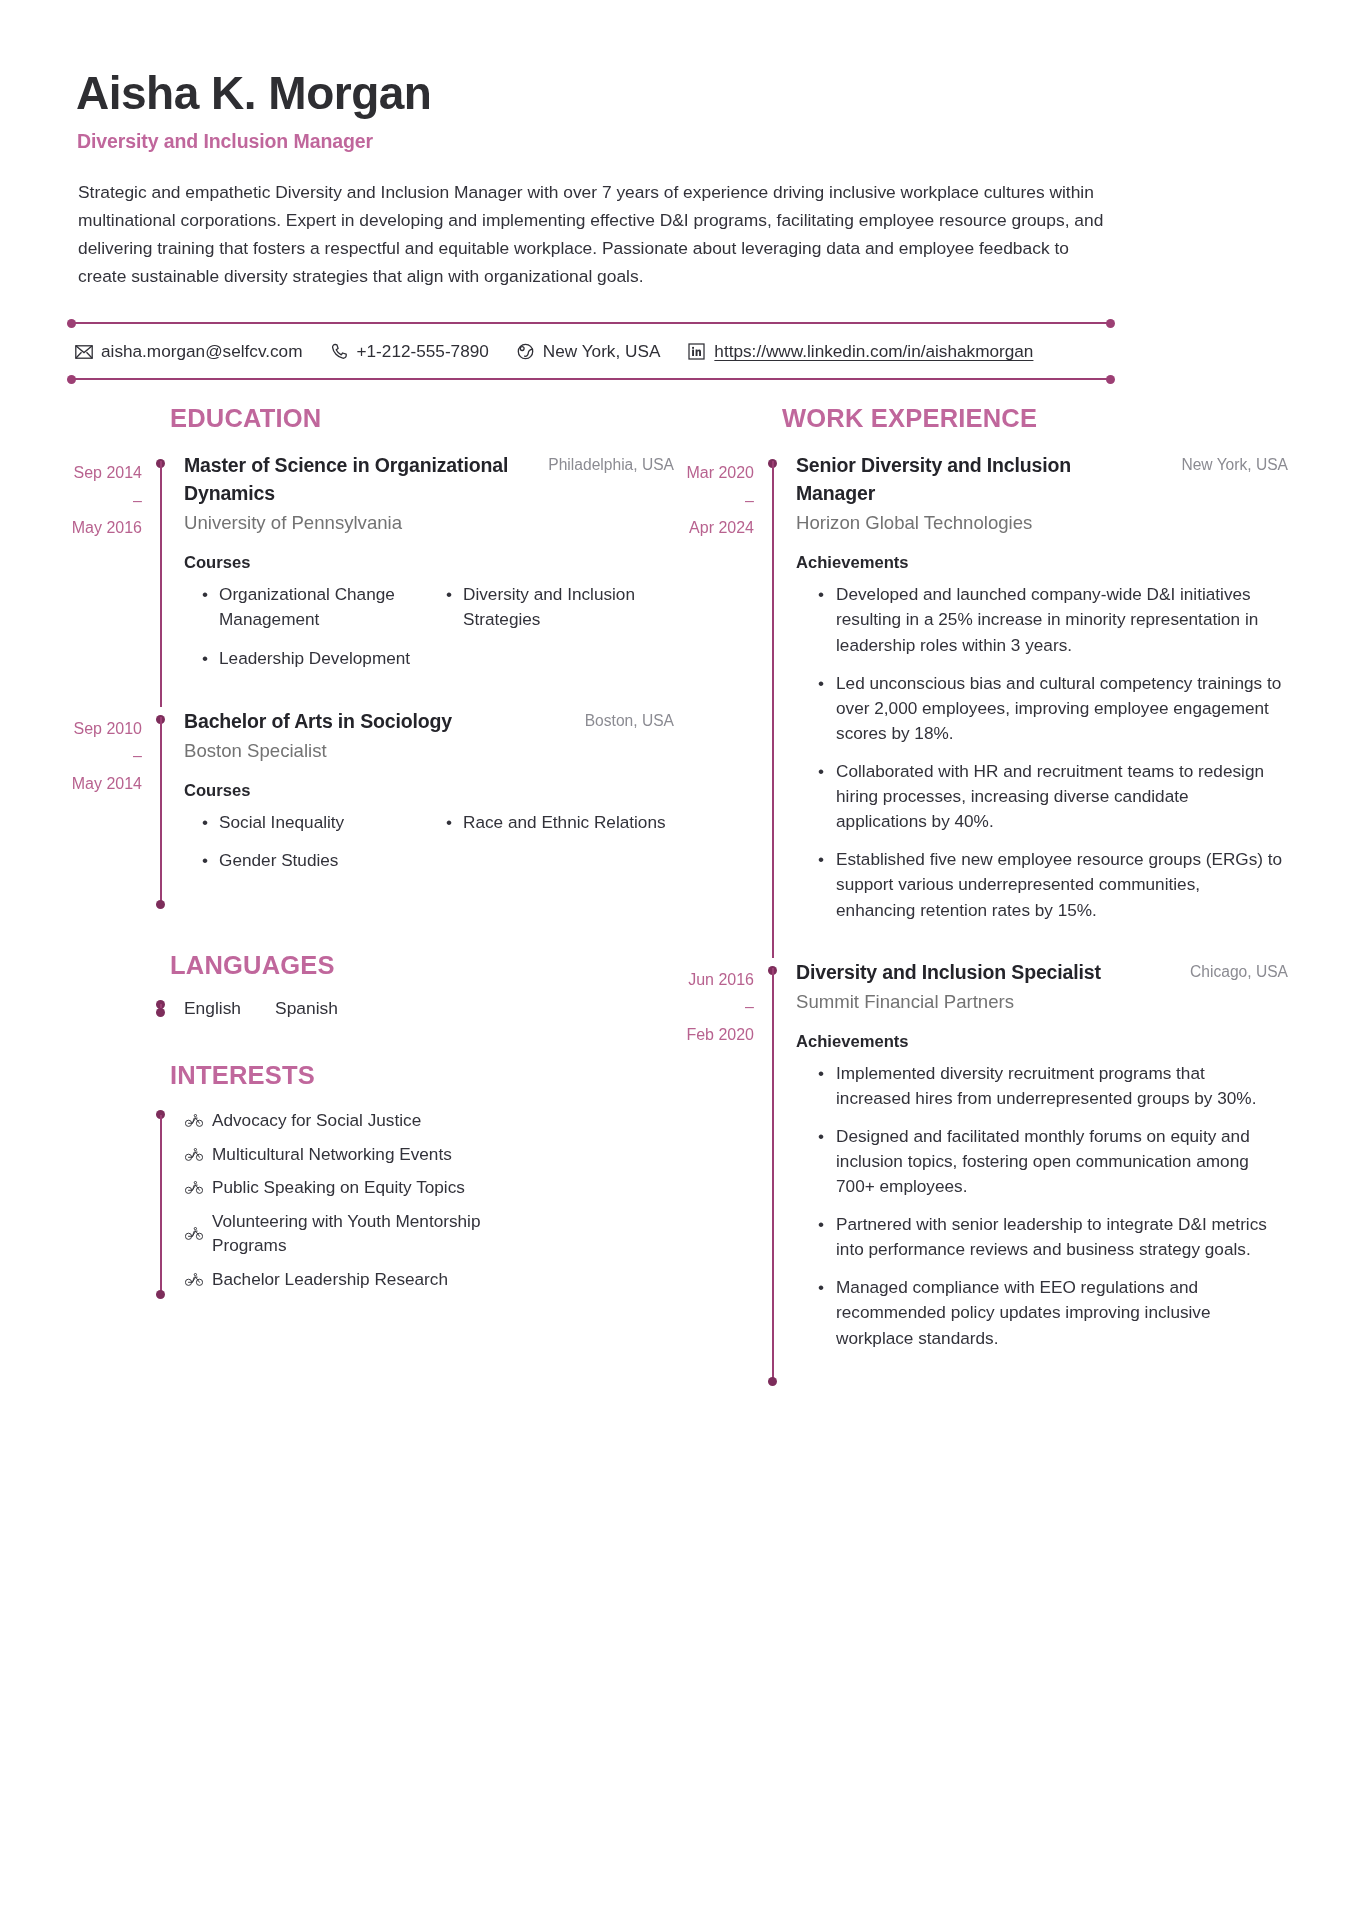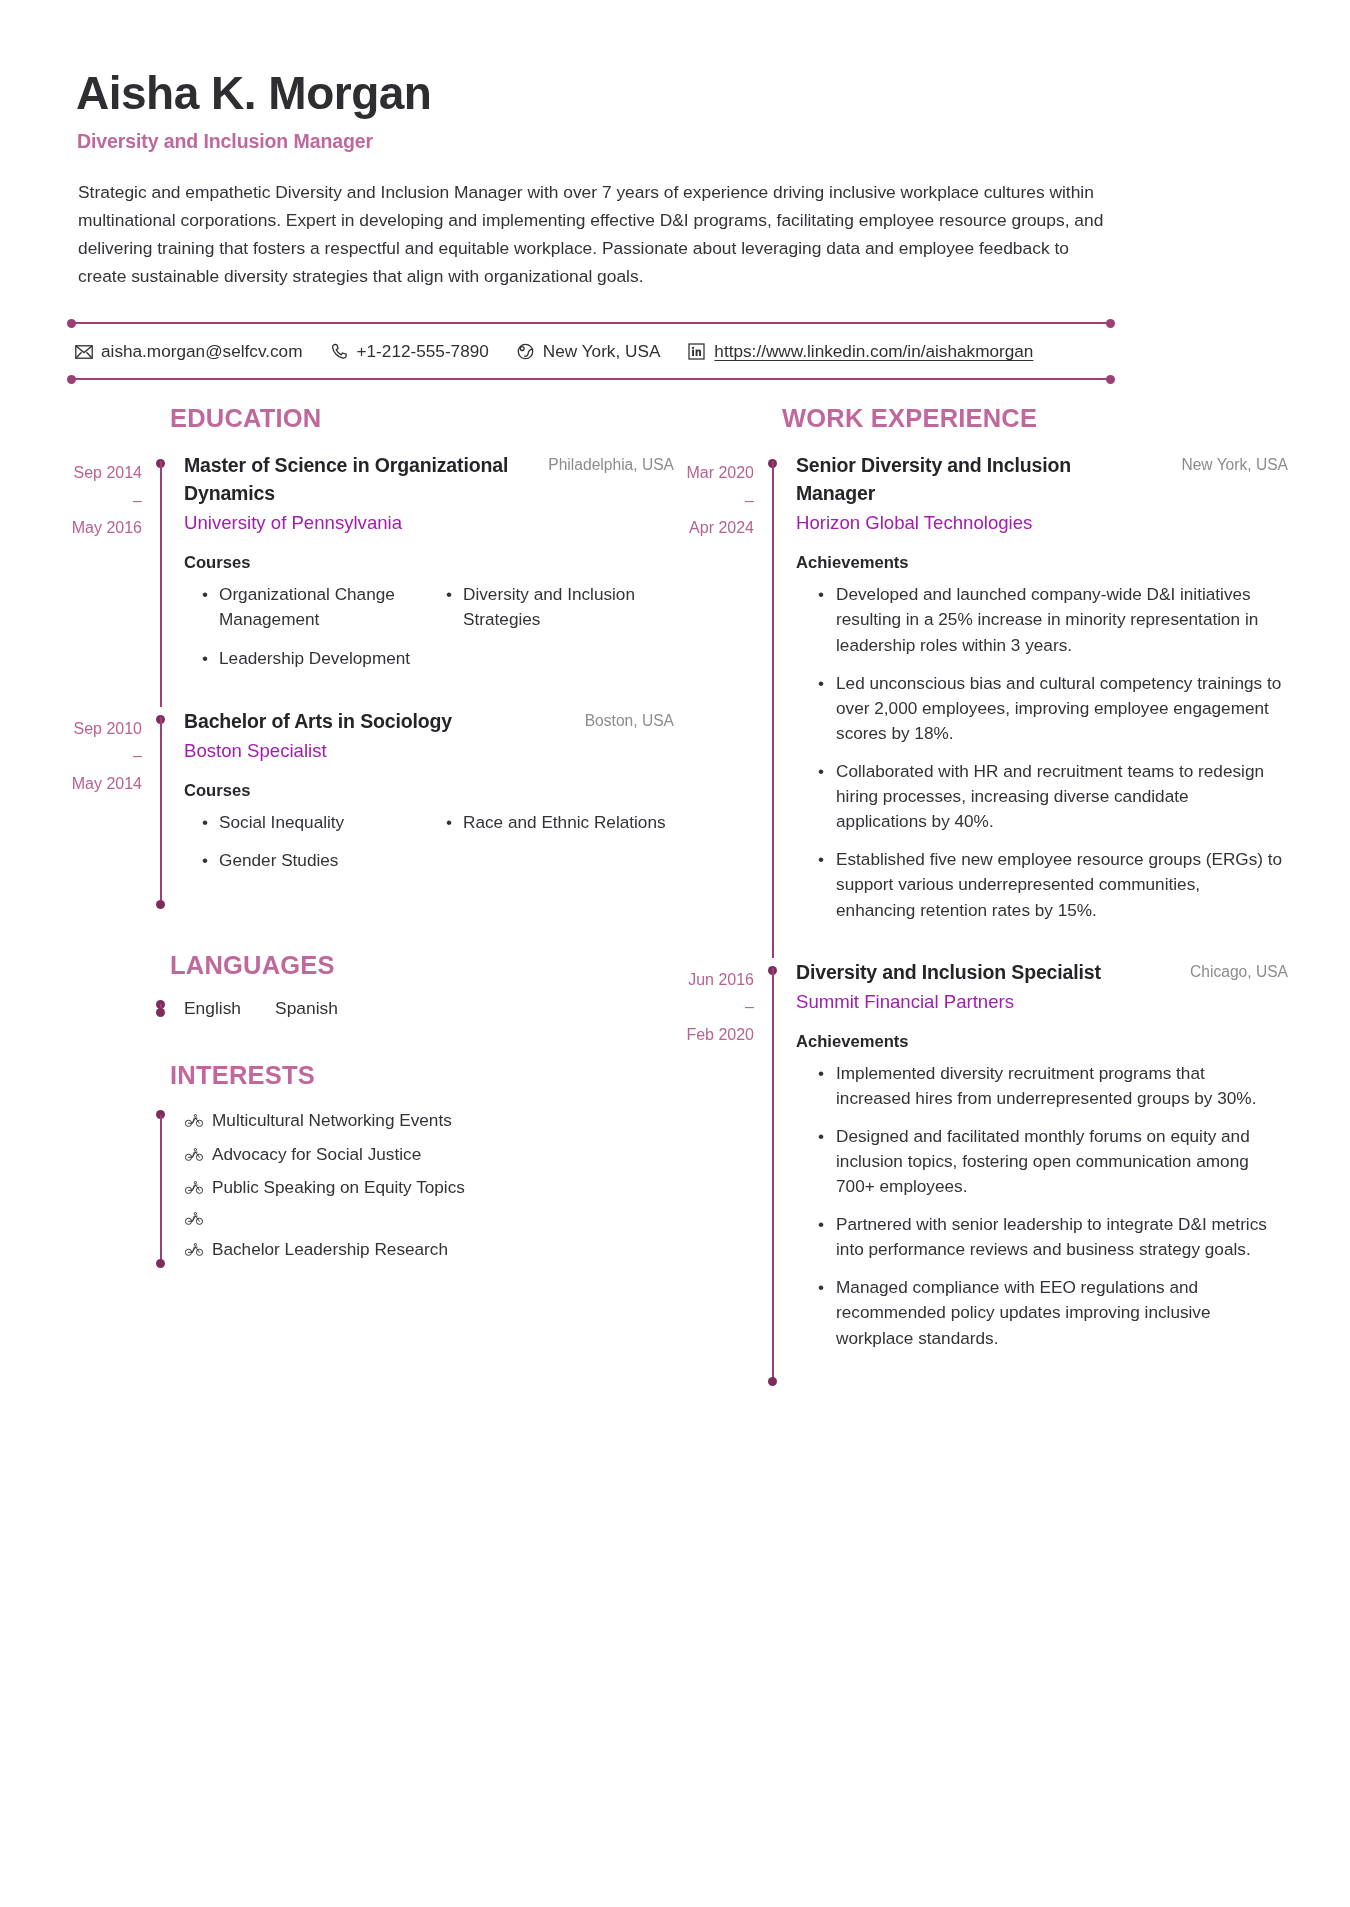--- a/index.html
+++ b/index.html
@@ -186,21 +186,21 @@
   }
   .entry-title.wide { max-width: 370px; }
   .entry-location {
     font-size: 15.6px;
     color: #8b8b92;
     white-space: nowrap;
     padding-top: 5px;
   }
   .entry-org {
     font-size: 18.6px;
-    color: #a21caf;
+    color: #737373;
     margin-top: 2px;
     line-height: 1.5;
   }
   .sub-label {
     font-size: 16.6px;
     font-weight: 700;
     color: #27272d;
     margin-top: 16px;
   }
 
@@ -462,32 +462,32 @@
         <div class="int-items">
           <div class="int-item">
             <span class="ico">
               <svg width="18" height="13" viewBox="0 0 18 13" fill="none" stroke="#2f2f36" stroke-width="0.95">
                 <circle cx="3.5" cy="9.3" r="3.1"></circle>
                   <circle cx="14.5" cy="9.3" r="3.1"></circle>
                 <circle cx="10.4" cy="1.6" r="1.15"></circle>
                 <path d="M3.5 9.3 L7.4 9.3 L10.6 4.1 L14.5 9.3 M7.4 9.3 L9.2 4.1 L12.2 4.1" stroke-linecap="round" stroke-linejoin="round"></path>
               </svg>
             </span>
-            <span>Multicultural Networking Events</span>
+            <span>Advocacy for Social Justice</span>
           </div>
           <div class="int-item">
             <span class="ico">
               <svg width="18" height="13" viewBox="0 0 18 13" fill="none" stroke="#2f2f36" stroke-width="0.95">
                 <circle cx="3.5" cy="9.3" r="3.1"></circle>
                   <circle cx="14.5" cy="9.3" r="3.1"></circle>
                 <circle cx="10.4" cy="1.6" r="1.15"></circle>
                 <path d="M3.5 9.3 L7.4 9.3 L10.6 4.1 L14.5 9.3 M7.4 9.3 L9.2 4.1 L12.2 4.1" stroke-linecap="round" stroke-linejoin="round"></path>
               </svg>
             </span>
-            <span>Advocacy for Social Justice</span>
+            <span>Multicultural Networking Events</span>
           </div>
           <div class="int-item">
             <span class="ico">
               <svg width="18" height="13" viewBox="0 0 18 13" fill="none" stroke="#2f2f36" stroke-width="0.95">
                 <circle cx="3.5" cy="9.3" r="3.1"></circle>
                   <circle cx="14.5" cy="9.3" r="3.1"></circle>
                 <circle cx="10.4" cy="1.6" r="1.15"></circle>
                 <path d="M3.5 9.3 L7.4 9.3 L10.6 4.1 L14.5 9.3 M7.4 9.3 L9.2 4.1 L12.2 4.1" stroke-linecap="round" stroke-linejoin="round"></path>
               </svg>
             </span>
@@ -495,20 +495,21 @@
           </div>
           <div class="int-item">
             <span class="ico">
               <svg width="18" height="13" viewBox="0 0 18 13" fill="none" stroke="#2f2f36" stroke-width="0.95">
                 <circle cx="3.5" cy="9.3" r="3.1"></circle>
                   <circle cx="14.5" cy="9.3" r="3.1"></circle>
                 <circle cx="10.4" cy="1.6" r="1.15"></circle>
                 <path d="M3.5 9.3 L7.4 9.3 L10.6 4.1 L14.5 9.3 M7.4 9.3 L9.2 4.1 L12.2 4.1" stroke-linecap="round" stroke-linejoin="round"></path>
               </svg>
             </span>
+            <span style="max-width:330px">Volunteering with Youth Mentorship Programs</span>
           </div>
           <div class="int-item">
             <span class="ico">
               <svg width="18" height="13" viewBox="0 0 18 13" fill="none" stroke="#2f2f36" stroke-width="0.95">
                 <circle cx="3.5" cy="9.3" r="3.1"></circle>
                   <circle cx="14.5" cy="9.3" r="3.1"></circle>
                 <circle cx="10.4" cy="1.6" r="1.15"></circle>
                 <path d="M3.5 9.3 L7.4 9.3 L10.6 4.1 L14.5 9.3 M7.4 9.3 L9.2 4.1 L12.2 4.1" stroke-linecap="round" stroke-linejoin="round"></path>
               </svg>
             </span>

